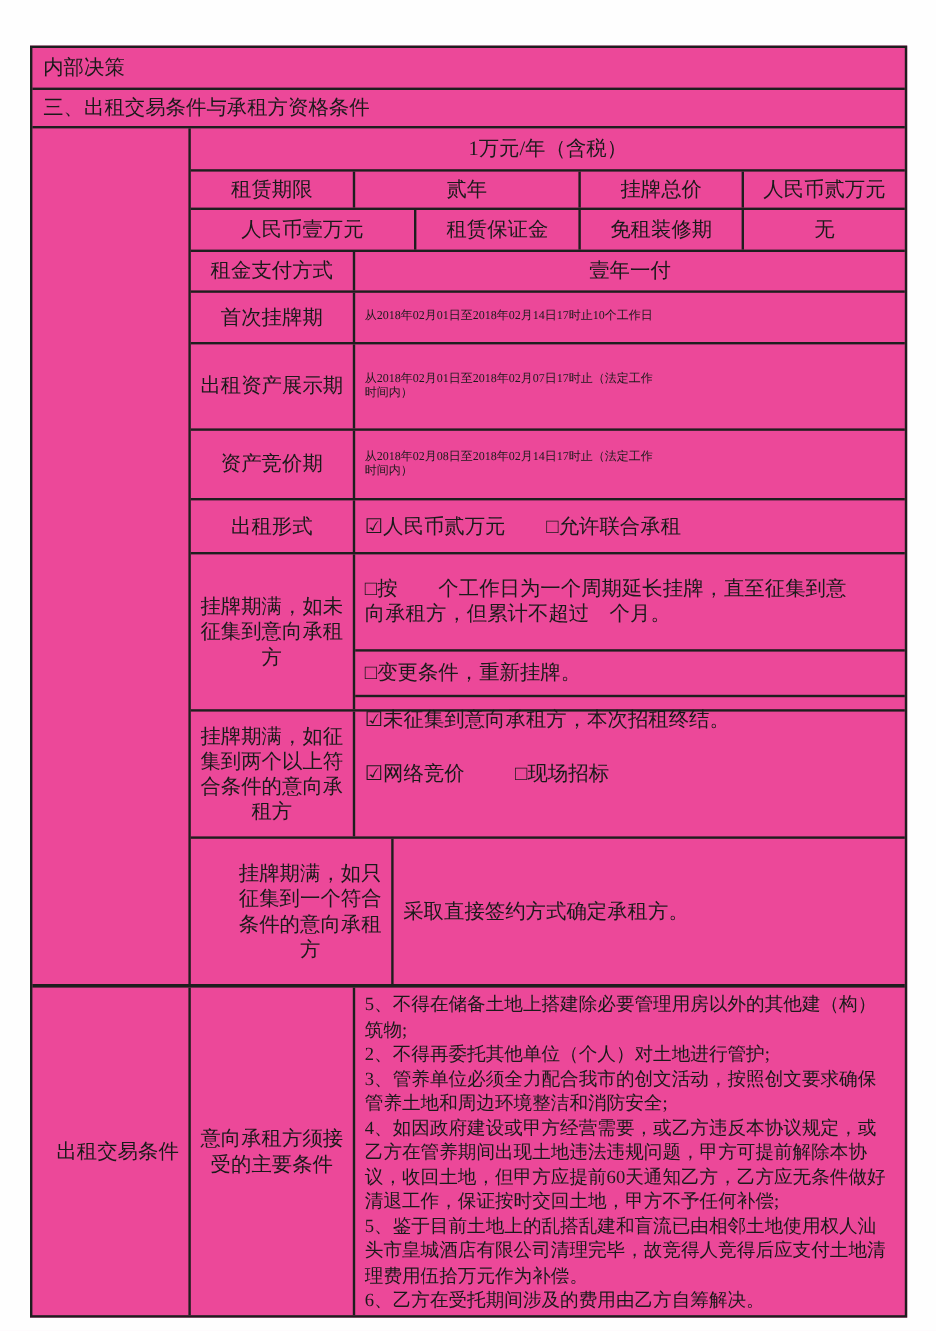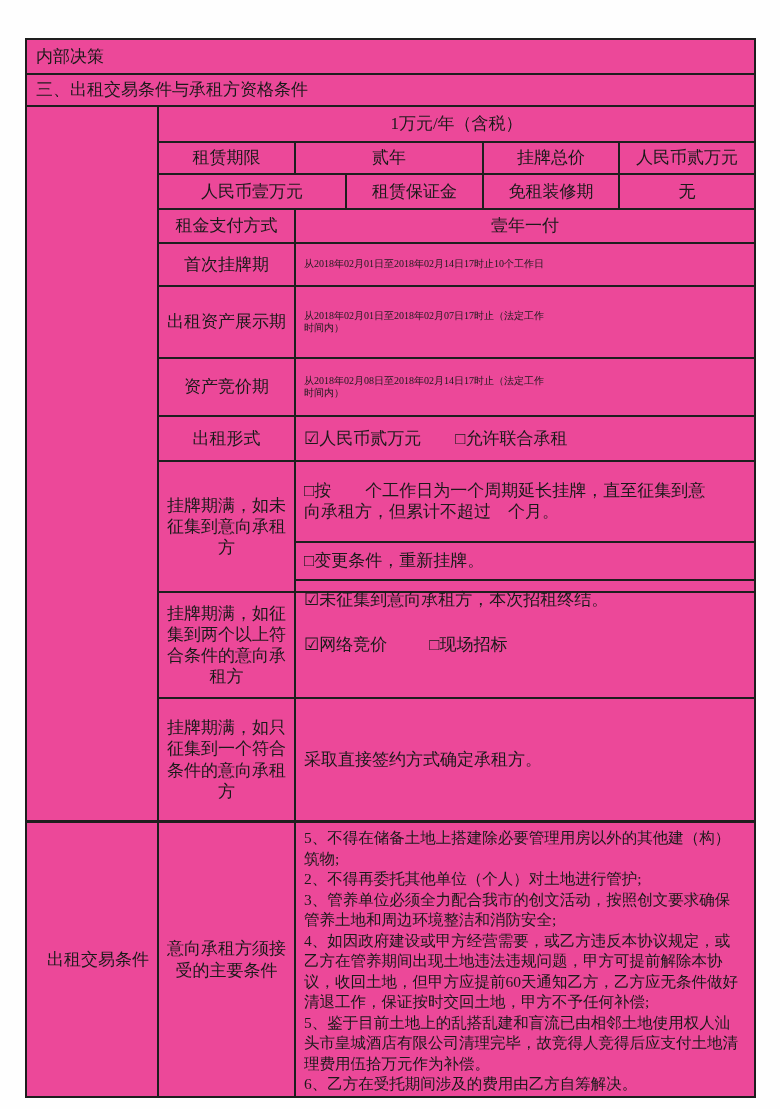--- a/index.html
+++ b/index.html
@@ -58,21 +58,21 @@
   .h-payment { height:34px; }
   .h-first-listing { height:43px; }
   .h-display { height:72px; }
   .h-bidding { height:58px;font-family:Liberation Serif, serif; }
   .h-lease-form { height:45px; }
   .h-no-tenant { height:131px; }
   .sub-extend { flex:1; }
   .sub-relist { height:37px; }
   .sub-terminate { height:39px; }
   .h-multi { height:106px; }
-  .h-single { height:121px; }
+  .h-single { height:121px;margin-left:32px; }
 
   .body-lower { display:flex; height:273px; }
   .cond-list { flex:1; padding:5px 6px 0 8px; font-size:15.5px; line-height:20.5px; }
   .cond-item { white-space:pre-wrap; }
 </style>
 </head>
 <body>
 
 <div class="page">
   <div class="form-table">

